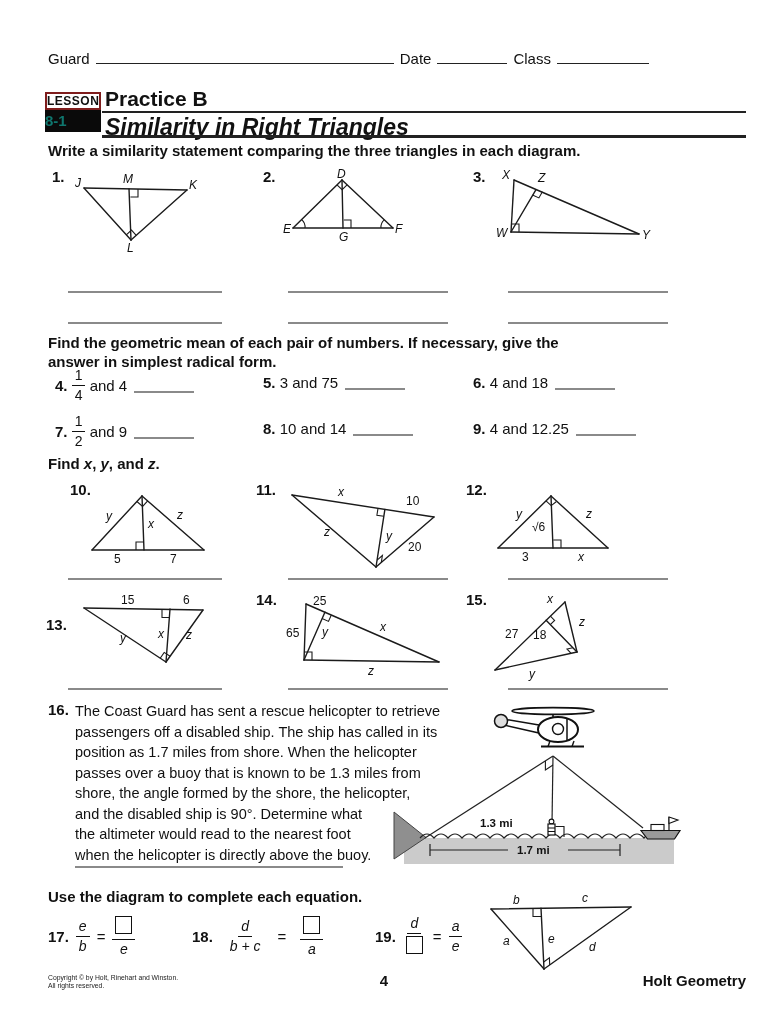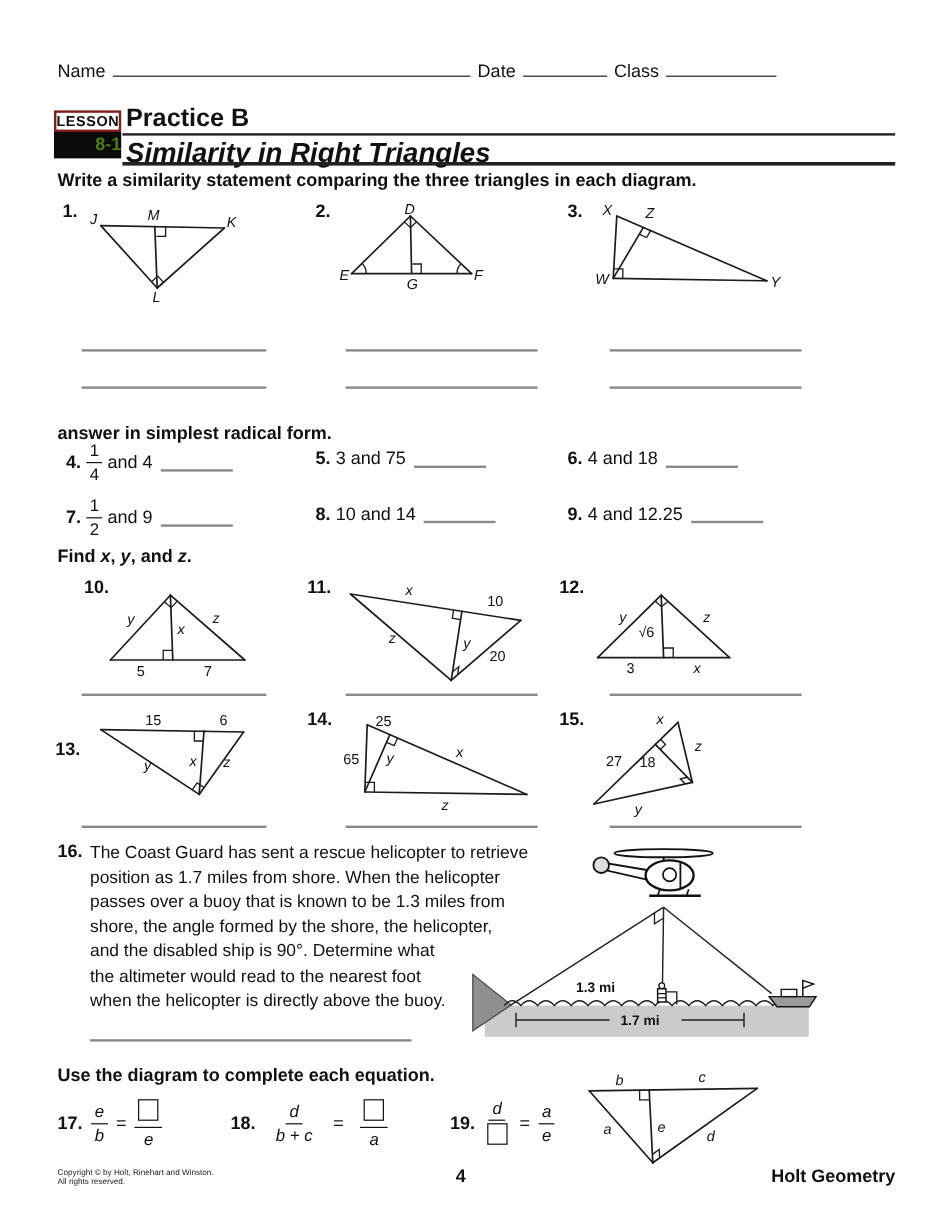--- a/index.html
+++ b/index.html
@@ -14,22 +14,22 @@
 
   
   .ans { position:absolute; height:0; border-bottom:2px solid #8a8a8a; }
   .sblank { display:inline-block; width:60px; height:13px; border-bottom:2px solid #8a8a8a; margin-left:7px; }
   .nline { display:inline-block; height:13px; border-bottom:1.5px solid #222; margin:0 6px; }
 
   
   .badge { position:absolute; left:45px; top:92px; width:56px; }
   .badge-top { box-sizing:border-box; border:2px solid #7f1d1d; background:#fff; height:18px;
                font-size:12px; font-weight:bold; letter-spacing:.5px; text-align:center; line-height:14px; }
-  .badge-num { background:#0a0a0a; color:#4d7c0f; height:22px; font-size:15px; font-weight:bold;
-               text-align:right; line-height:22px; }
+  .badge-num { background:#0a0a0a; color:#0f766e; height:22px; font-size:15px; font-weight:bold;
+               text-align:left; line-height:22px; }
   .rule { position:absolute; background:#222; }
 
   
   .frac { display:inline-flex; flex-direction:column; align-items:center; line-height:1.05;
           font-size:14px; vertical-align:middle; }
   .frac .fn { padding:0 3px 2px; border-bottom:1.5px solid #111; text-align:center; }
   .frac .fd { padding:2px 3px 0; text-align:center; }
   .frac.it  { font-style:italic; }
   .bx { display:inline-block; width:15px; height:16px; border:1.5px solid #111; background:#fff; }
   .eqrow { position:absolute; display:flex; align-items:center; gap:7px; font-size:15px; }
@@ -44,21 +44,21 @@
   .thin { stroke:#222; stroke-width:1.2; fill:none; }
 
   .footer-copy { position:absolute; left:48px; top:974px; font-size:6.8px; line-height:8px; color:#222; }
 </style>
 </head>
 <body>
 
 <div class="page">
 
   <div class="abs t15" style="left:48px; top:50px; width:700px;">
-    <span>Name</span><span class="nline" style="width:298px;"></span><span>Date</span><span class="nline" style="width:70px;"></span><span>Class</span><span class="nline" style="width:92px; margin-right:0;"></span>
+    <span>Guard</span><span class="nline" style="width:298px;"></span><span>Date</span><span class="nline" style="width:70px;"></span><span>Class</span><span class="nline" style="width:92px; margin-right:0;"></span>
   </div>
 
   <div class="badge">
     <div class="badge-top">LESSON</div>
     <div class="badge-num">8-1</div>
   </div>
   <div class="abs b" style="left:105px; top:87px; font-size:21px;">Practice B</div>
   <div class="rule" style="left:102px; top:111px; width:644px; height:1.5px;"></div>
   <div class="abs b i" style="left:105px; top:114px; font-size:23px;">Similarity in Right Triangles</div>
   <div class="rule" style="left:102px; top:135px; width:644px; height:2.5px;"></div>
@@ -115,20 +115,21 @@
     <text class="tl" x="148" y="69">Y</text>
   </svg>
 
   <div class="ans" style="left:68px; top:291px; width:154px;"></div>
   <div class="ans" style="left:288px; top:291px; width:160px;"></div>
   <div class="ans" style="left:508px; top:291px; width:160px;"></div>
   <div class="ans" style="left:68px; top:322px; width:154px;"></div>
   <div class="ans" style="left:288px; top:322px; width:160px;"></div>
   <div class="ans" style="left:508px; top:322px; width:160px;"></div>
 
+  <div class="abs b t15" style="left:48px; top:334px;">Find the geometric mean of each pair of numbers. If necessary, give the</div>
   <div class="abs b t15" style="left:48px; top:353px;">answer in simplest radical form.</div>
 
   <div class="gmrow" style="left:55px; top:368px;">
     <span class="b">4.</span>&nbsp;
     <span class="frac">
         <span class="fn">1</span>
         <span class="fd">4</span>
       </span>&nbsp;
     <span>and 4</span>
     <span class="sblank"></span>
@@ -272,20 +273,21 @@
     <text class="tl" x="40" y="86">y</text>
   </svg>
 
   <div class="ans" style="left:68px; top:688px; width:154px;"></div>
   <div class="ans" style="left:288px; top:688px; width:160px;"></div>
   <div class="ans" style="left:508px; top:688px; width:160px;"></div>
 
   <div class="abs b t15" style="left:48px; top:701px;">16.</div>
   <div class="abs t14" style="left:75px; top:701px; line-height:20.5px;">
     <div>The Coast Guard has sent a rescue helicopter to retrieve</div>
+    <div>passengers off a disabled ship. The ship has called in its</div>
     <div>position as 1.7 miles from shore. When the helicopter</div>
     <div>passes over a buoy that is known to be 1.3 miles from</div>
     <div>shore, the angle formed by the shore, the helicopter,</div>
     <div>and the disabled ship is 90°. Determine what</div>
     <div>the altimeter would read to the nearest foot</div>
     <div>when the helicopter is directly above the buoy.</div>
   </div>
   <div class="ans" style="left:75px; top:866px; width:268px;"></div>
 
   <svg class="abs" style="left:390px; top:698px;" width="272" height="175" viewBox="0 0 272 175">

